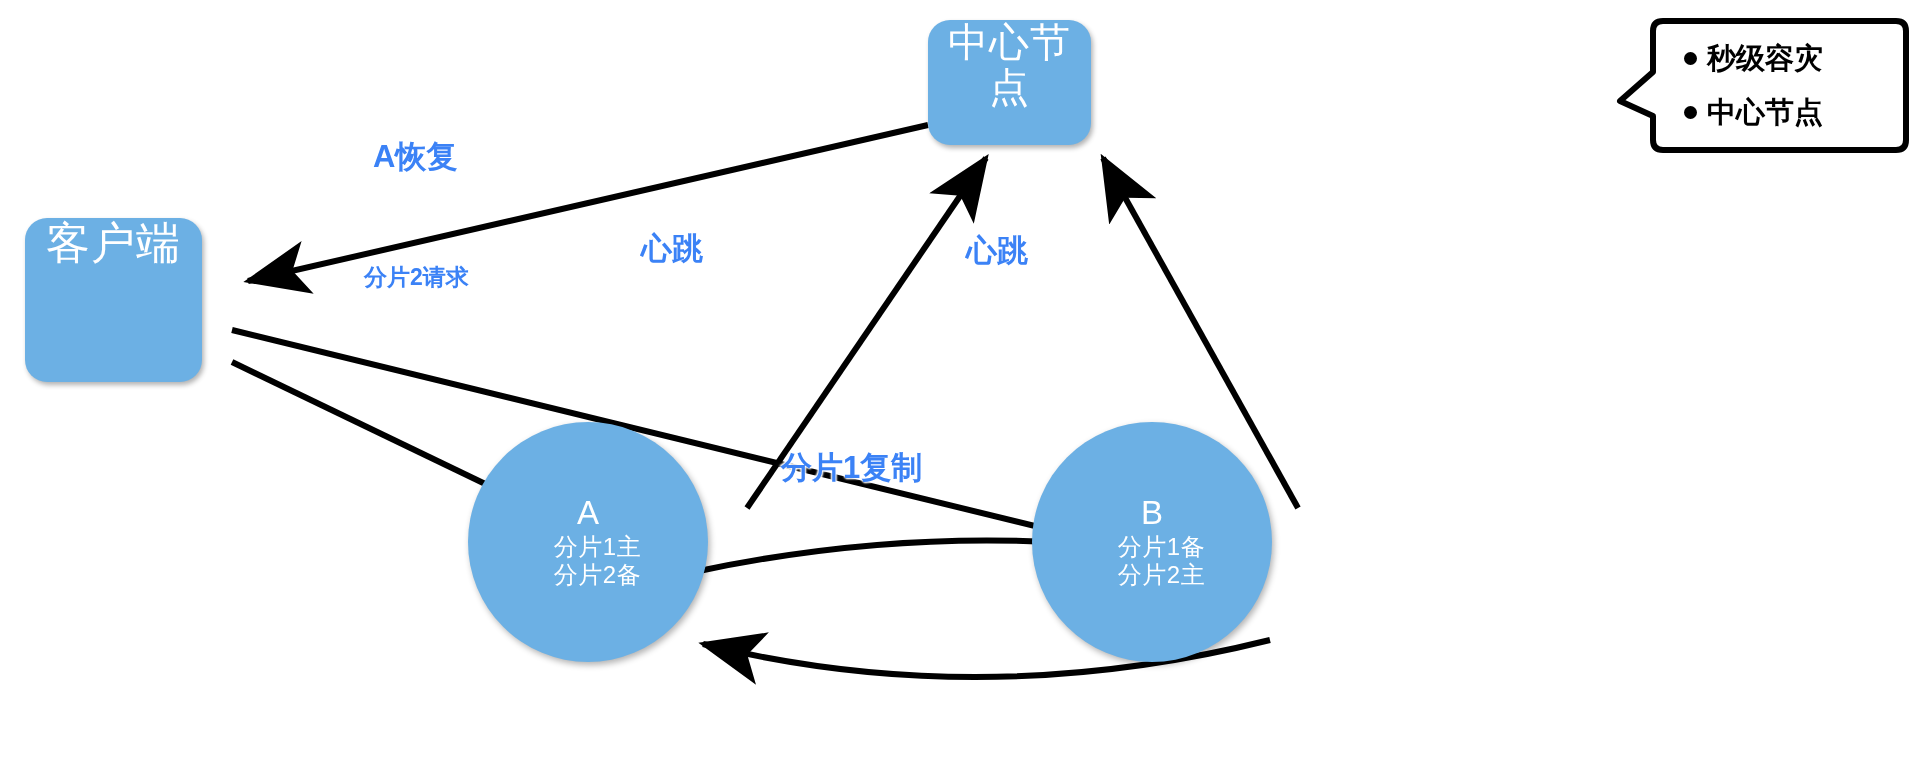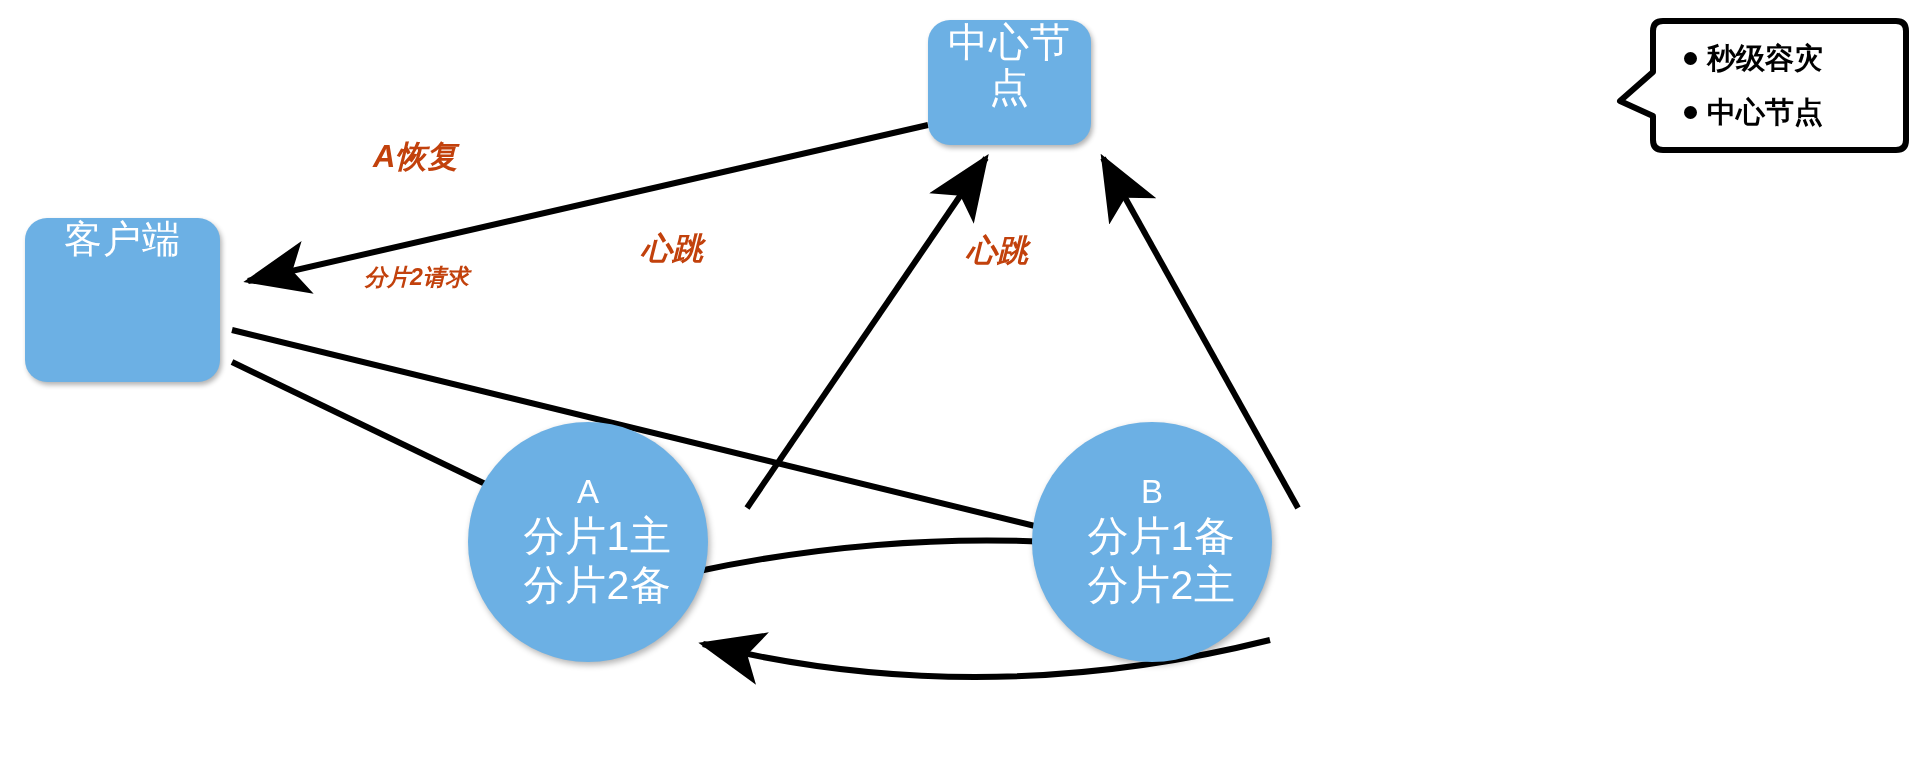--- a/index.html
+++ b/index.html
@@ -36,23 +36,23 @@
     justify-content: center;
     color: #ffffff;
     text-align: center;
     line-height: 1.12;
     letter-spacing: 1px;
     user-select: none;
   }
   #client-node {
     left: 25px;
     top: 218px;
-    width: 195px;
+    width: 177px;
     height: 164px;
-    font-size: 38px;
+    font-size: 44px;
   }
   #center-node {
     left: 928px;
     top: 20px;
     width: 163px;
     height: 125px;
     font-size: 40px;
   }
   
   .node-circle {
@@ -79,34 +79,33 @@
     top: 422px;
     width: 240px;
     height: 240px;
   }
   .circle-title {
     font-size: 33px;
     line-height: 1.15;
     margin-bottom: 1px;
   }
   .circle-line {
-    font-size: 41px;
+    font-size: 24px;
     line-height: 1.20;
     letter-spacing: 0.5px;
     margin-left: 19px;
   }
   
   .edge-label {
     position: absolute;
     font-weight: bold;
-    color: #c2410c;
+    color: #3b82f6;
     white-space: nowrap;
     user-select: none;
     text-shadow: 0 0 2px #ffffff, 0 0 3px #ffffff, 1px 1px 2px #ffffff, -1px -1px 2px #ffffff;
-    font-style: italic;
   }
   #label-a-recover { left: 373px; top: 136px; font-size: 31px; }
   #label-shard2-req { left: 364px; top: 262px; font-size: 23px; }
   #label-shard1-req { left: 190px; top: 385px; font-size: 31px; }
   #label-heartbeat-a { left: 641px; top: 228px; font-size: 31px; }
   #label-heartbeat-b { left: 966px; top: 230px; font-size: 31px; }
   #label-shard1-copy { left: 781px; top: 447px; font-size: 31px; }
   #label-shard2-copy { left: 781px; top: 508px; font-size: 31px; }
   #callout-text {
     position: absolute;
@@ -214,15 +213,16 @@
 
   <div class="edge-label" id="label-a-recover">A恢复</div>
 
   <div class="edge-label" id="label-shard2-req">分片2请求</div>
 
 
   <div class="edge-label" id="label-heartbeat-a">心跳</div>
 
   <div class="edge-label" id="label-heartbeat-b">心跳</div>
 
+  <div class="edge-label" id="label-shard1-copy">分片1复制</div>
 
 
 </div>
 
 </body></html>

